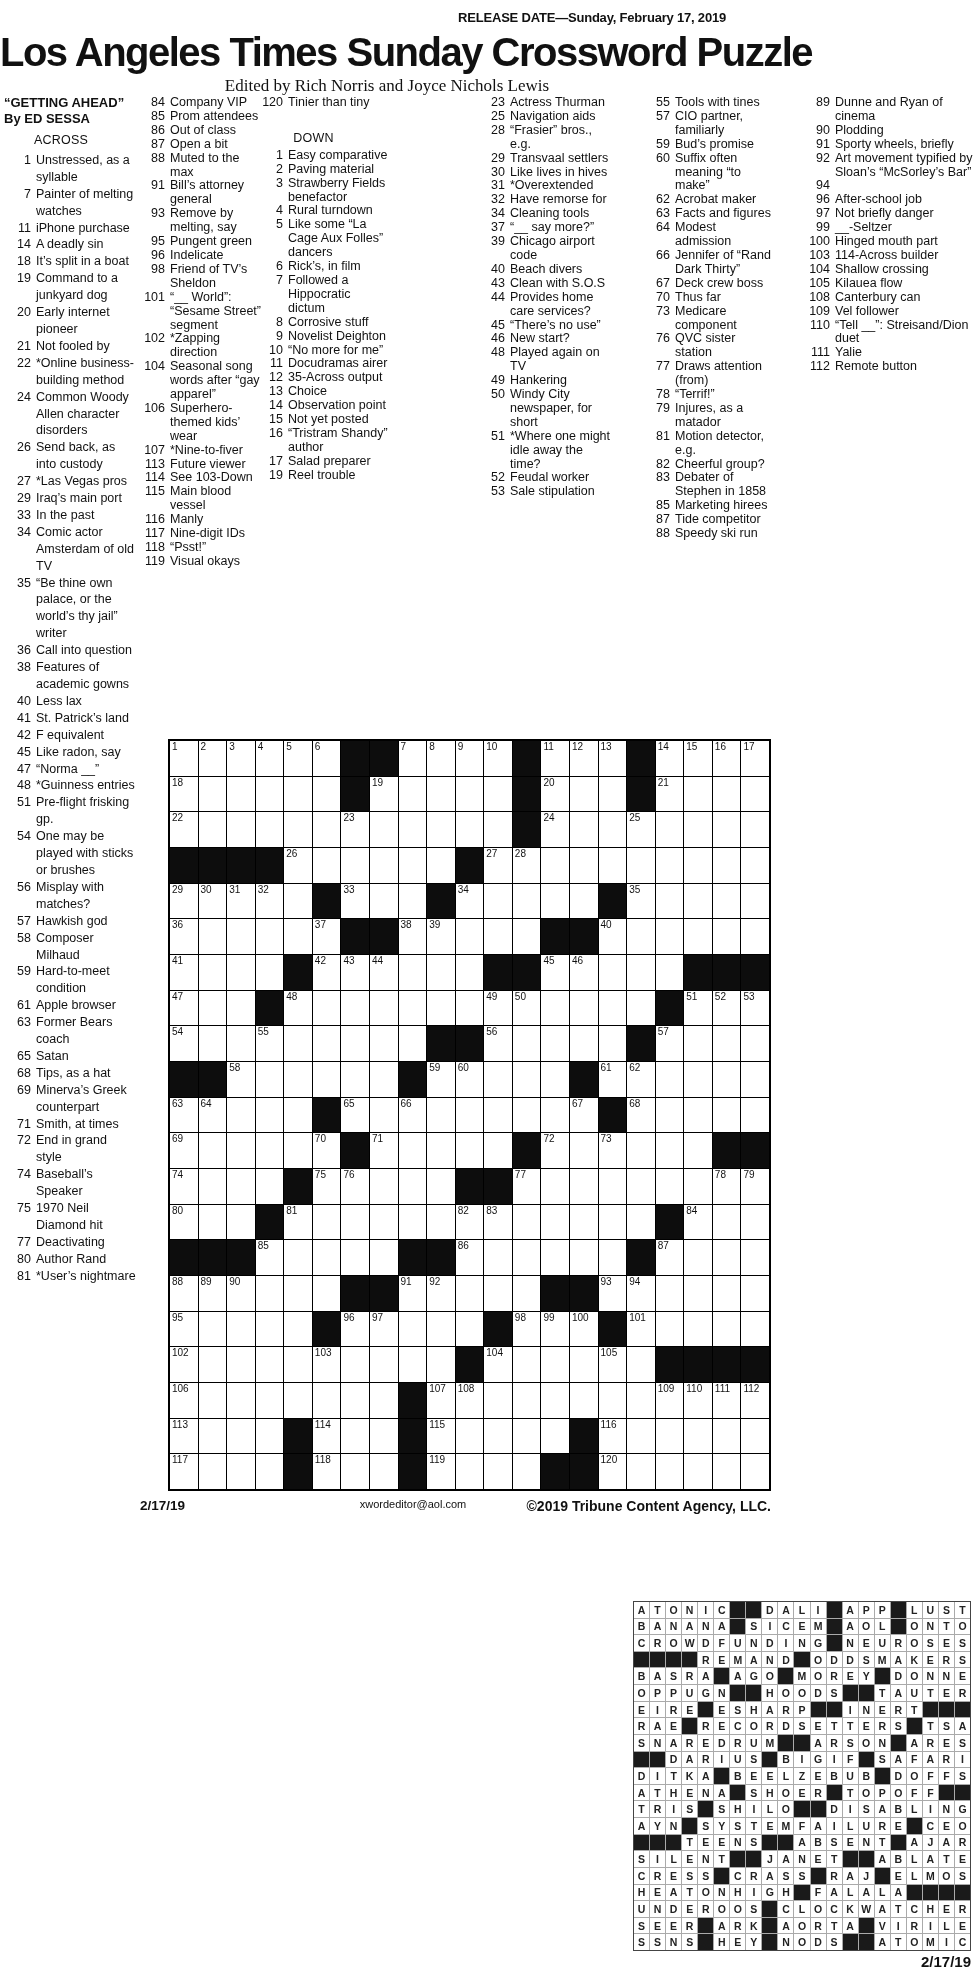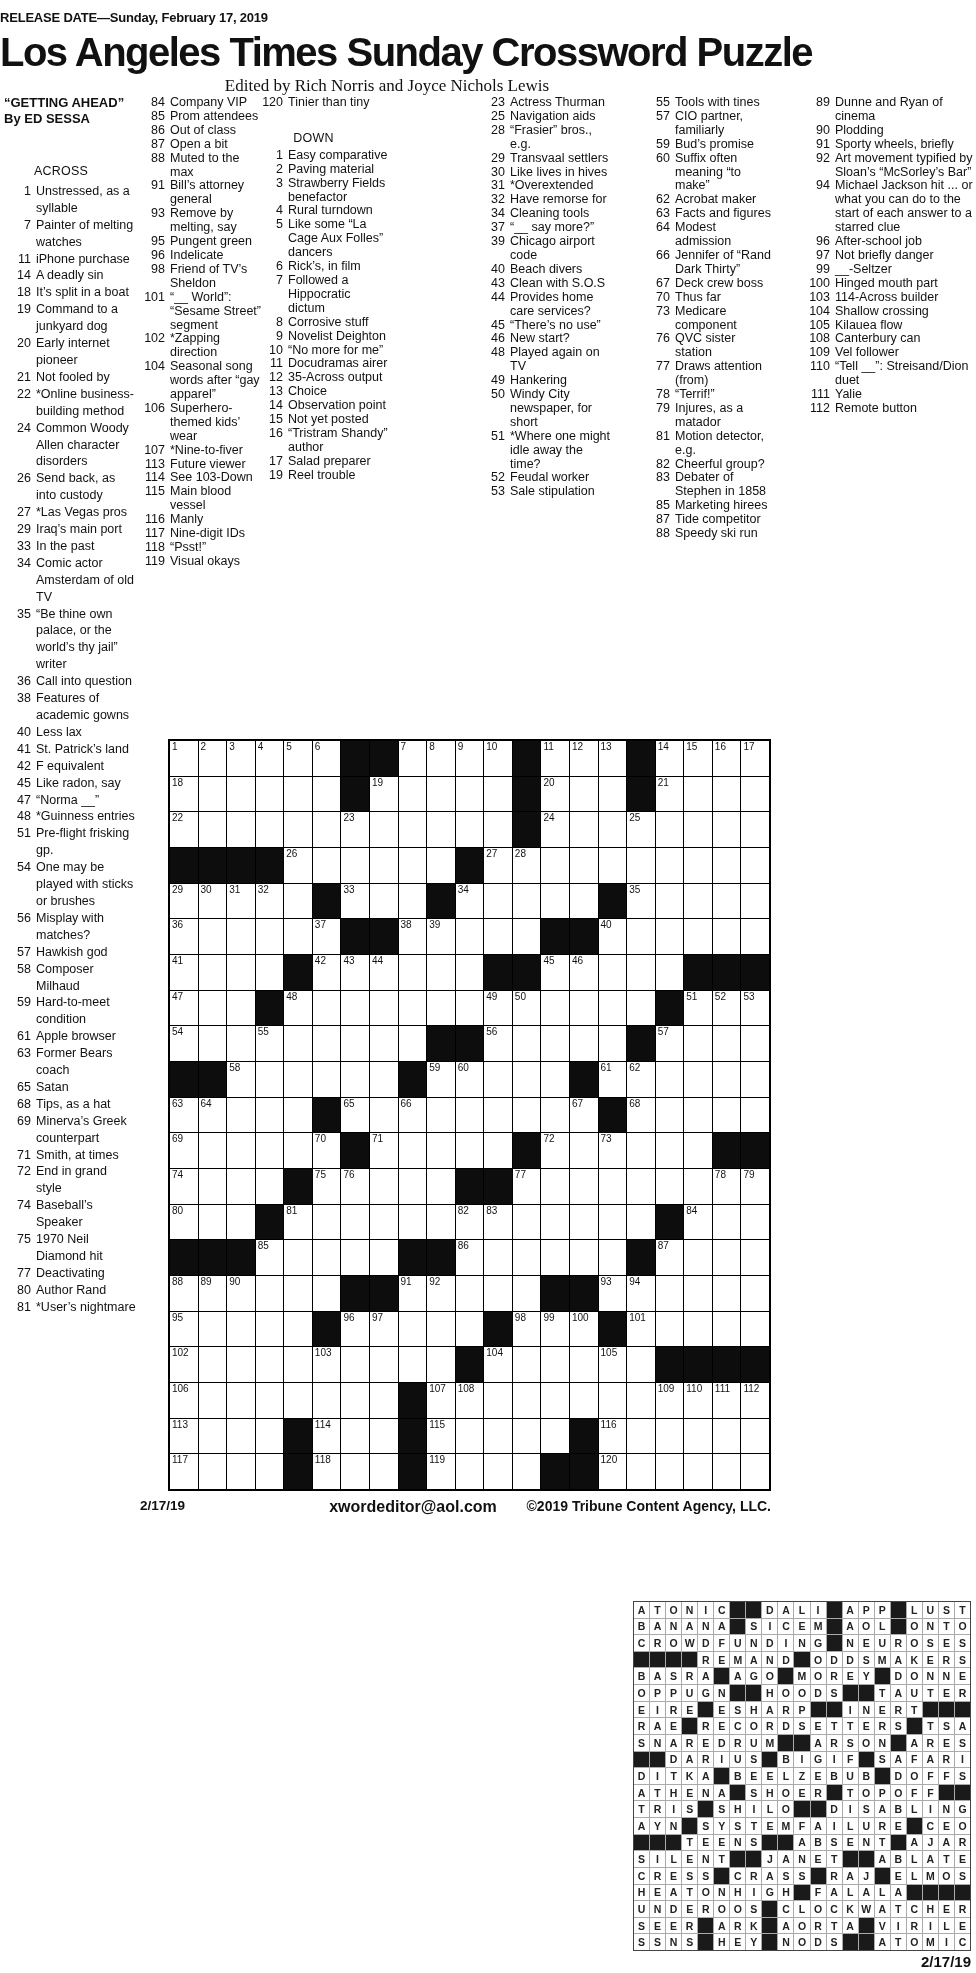--- a/index.html
+++ b/index.html
@@ -1,43 +1,43 @@
 <!DOCTYPE html>
 <html><head>
 <meta charset="utf-8">
 <style>
   html,body{margin:0;padding:0;background:#fff;}
   body{width:976px;height:1973px;position:relative;font-family:"Liberation Sans",sans-serif;color:#111;}
   .abs{position:absolute;}
-  #release{left:0;top:10px;width:726px;text-align:left;font-size:13px;font-weight:bold;letter-spacing:-.2px;}
+  #release{left:0;top:10px;width:726px;text-align:right;font-size:13px;font-weight:bold;letter-spacing:-.2px;}
   #main-title{left:0;top:30px;width:774px;text-align:center;font-size:40px;font-weight:bold;letter-spacing:-1.5px;white-space:nowrap;}
   #edited{left:0;top:76px;width:774px;text-align:center;font-family:"Liberation Serif",serif;font-size:17px;}
   .cluecol{font-size:12.5px;line-height:13.9px;}
   #col1{left:4px;top:95px;width:132px;line-height:16.9px;}
   #col2{left:138px;top:96px;width:127px;}
   #col3{left:256px;top:96px;width:133px;}
   #col4{left:478px;top:96px;width:135px;}
   #col5{left:643px;top:96px;width:128px;}
   #col6{left:803px;top:96px;width:172px;}
-  #byline{font-weight:bold;font-size:13px;line-height:16px;margin-bottom:36px;}
+  #byline{font-weight:bold;font-size:13px;line-height:16px;margin-bottom:5px;}
   .sechead{font-weight:normal;text-align:center;margin:22px 18px 3px 0;letter-spacing:.2px;}
   #col1 .sechead{margin-top:0;}
   .clue{display:flex;}
   .cn{flex:0 0 27px;text-align:right;padding-right:5px;}
   .ct{flex:1;}
   
   #pgrid{left:168px;top:739px;width:599px;height:748px;display:grid;
     grid-template-columns:repeat(21,1fr);grid-template-rows:repeat(21,1fr);
     gap:1px;background:#000;border:2px solid #000;}
   #pgrid .c{background:#fff;position:relative;}
   #pgrid .c.b{background:#0d0d0d;}
   #pgrid .n{position:absolute;top:0;left:2px;font-size:10px;line-height:12px;}
   
   #footer-date{left:140px;top:1498px;font-size:13.5px;font-weight:bold;}
-  #footer-email{left:0;top:1498px;width:826px;text-align:center;font-size:16px;font-weight:bold;}
+  #footer-email{left:0;top:1498px;width:826px;text-align:center;font-size:11px;font-weight:normal;}
   #footer-copy{right:205px;top:1498px;font-size:14px;font-weight:bold;}
   
   #ans-head{left:633px;top:1580px;width:338px;text-align:center;font-size:13.5px;font-weight:bold;margin-top:41px;}
   #agrid{left:633px;top:1601px;width:336px;height:348px;display:grid;
     grid-template-columns:repeat(21,1fr);grid-template-rows:repeat(21,1fr);
     gap:1px;background:#aaa;border:1px solid #444;}
   #agrid .c{background:#fff;display:flex;align-items:center;justify-content:center;
     font-size:10.5px;font-weight:bold;color:#222;}
   #agrid .c.b{background:#1a1a1a;}
   #ans-date{left:633px;top:1953px;width:338px;text-align:right;font-size:15px;font-weight:bold;}
@@ -577,21 +577,20 @@
     <div class="clue">
       <span class="cn">91</span>
       <span class="ct">Sporty wheels, briefly</span>
     </div>
     <div class="clue">
       <span class="cn">92</span>
       <span class="ct">Art movement typified by Sloan’s “McSorley’s Bar”</span>
     </div>
     <div class="clue">
       <span class="cn">94</span>
-      <span class="ct">Michael Jackson hit ... or what you can do to the start of each answer to a starred clue</span>
     </div>
     <div class="clue">
       <span class="cn">96</span>
       <span class="ct">After-school job</span>
     </div>
     <div class="clue">
       <span class="cn">97</span>
       <span class="ct">Not briefly danger</span>
     </div>
     <div class="clue">

